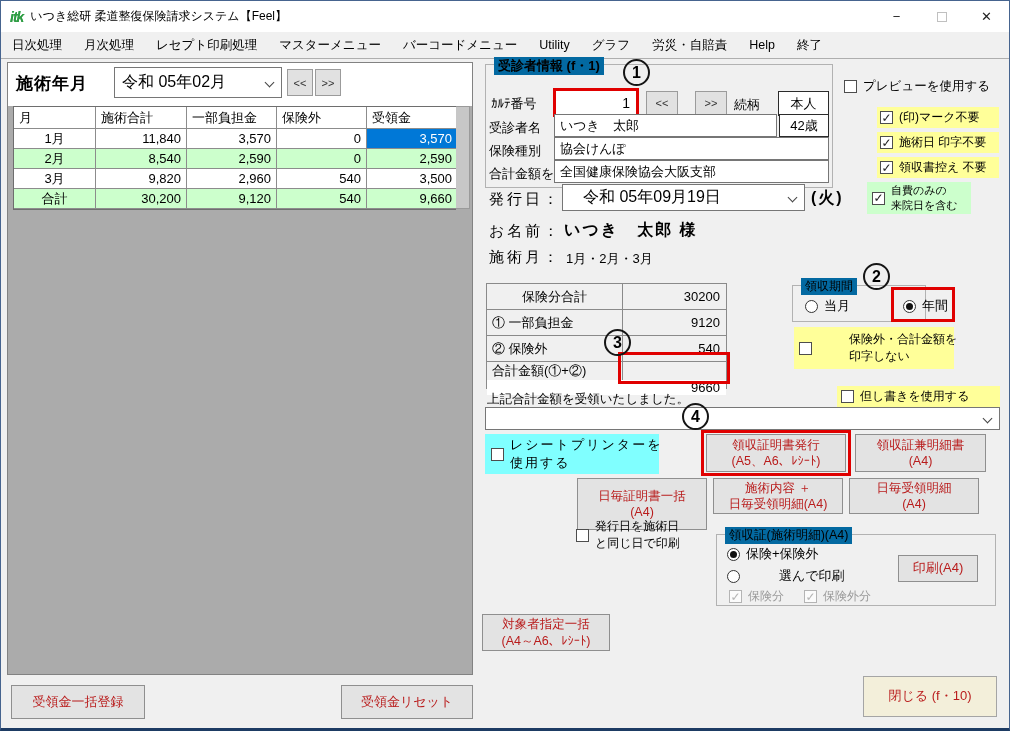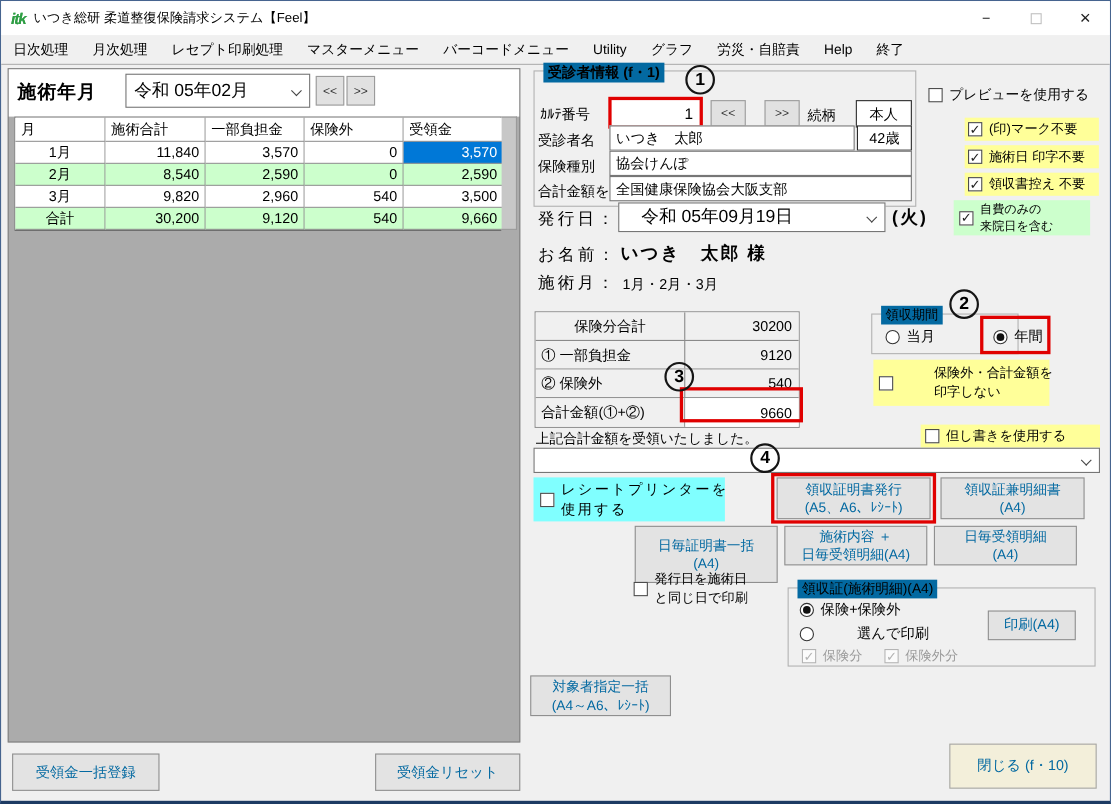--- a/index.html
+++ b/index.html
@@ -68,32 +68,32 @@
   .greenhl{background:#ccffcc;}
   .cyan{background:#80ffff;}
 
   .biglabel{position:absolute;font-size:15px;letter-spacing:3px;white-space:nowrap;}
   .date-combo{position:absolute;left:561px;top:183px;width:243px;height:27px;font-size:16px;padding-left:20px;}
   .weekday{position:absolute;left:810px;top:187px;font-size:16px;font-weight:bold;letter-spacing:2px;}
   .bigname{position:absolute;font-size:16px;font-weight:bold;letter-spacing:2px;white-space:nowrap;}
 
   .sumtable{position:absolute;left:485px;top:282px;width:241px;border:1px solid #8a8a8a;font-size:13px;}
   .srow{display:flex;height:26px;border-bottom:1px solid #8a8a8a;background:#f0f0f0;}
-  .srow:last-child{border-bottom:none;}
+  .srow:last-child{border-bottom:none;flex-direction:column;}
   .slabel{width:136px;border-right:1px solid #8a8a8a;display:flex;align-items:center;padding-left:5px;}
   .slabel.center{justify-content:center;padding-left:0;}
   .sval{flex:1;display:flex;align-items:center;justify-content:flex-end;padding-right:6px;}
   .sval.white{background:#fff;}
 
   .redbox{position:absolute;border:3px solid #e00000;pointer-events:none;z-index:40;}
   .ann{position:absolute;width:27px;height:27px;border:2px solid #151515;border-radius:50%;display:flex;
        align-items:center;justify-content:center;font-size:16px;font-weight:bold;z-index:50;background:transparent;}
 
   .btn{position:absolute;background:#e3e3e3;border:1px solid #8f8f8f;display:flex;flex-direction:column;
-       align-items:center;justify-content:center;font-size:12.5px;line-height:1.3;text-align:center;color:#0369a1;}
+       align-items:center;justify-content:center;font-size:12.5px;line-height:1.3;text-align:center;color:#b91c1c;}
   .btn.beige{background:#f3efda;border-color:#a5a5a5;font-size:13px;}
   .twoline span{display:block;}
   .note{position:absolute;font-size:12.5px;white-space:nowrap;}
   .combo-wide{position:absolute;left:484px;top:406px;width:515px;height:23px;font-size:12px;}
   .dis{color:#9a9a9a;}
 </style>
 </head>
 <body>
 
 <div class="app">
@@ -208,21 +208,21 @@
     <span class="cb checked"></span>
     <span>領収書控え 不要</span>
   </div>
 
   <span class="biglabel" style="left:488px;top:189px;">発行日：</span>
   <div class="combo date-combo">
     <span>令和 05年09月19日</span>
     <span class="chev"></span>
   </div>
   <span class="weekday">(火)</span>
-  <div class="cbrow greenhl" style="left:866px;top:181px;width:124px;height:32px;padding-left:5px;font-size:11px;">
+  <div class="cbrow greenhl" style="left:866px;top:181px;width:104px;height:32px;padding-left:5px;font-size:11px;">
     <span class="cb checked"></span>
     <span><span>自費のみの</span><br><span>来院日を含む</span></span>
   </div>
 
   <span class="biglabel" style="left:488px;top:221px;">お名前：</span>
   <span class="bigname" style="left:563px;top:219px;">いつき　太郎 様</span>
 
   <span class="biglabel" style="left:488px;top:247px;">施術月：</span>
   <span class="flabel" style="left:565px;top:249px;">1月・2月・3月</span>
 

